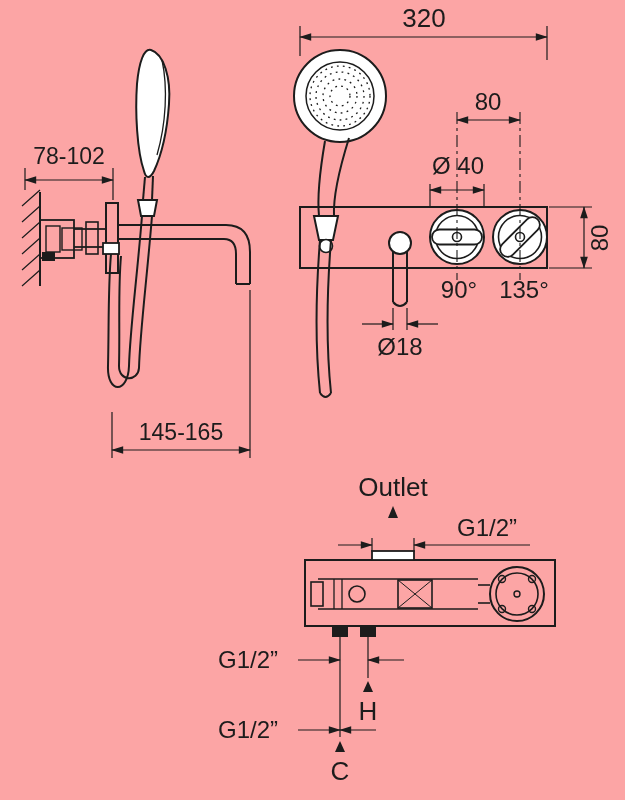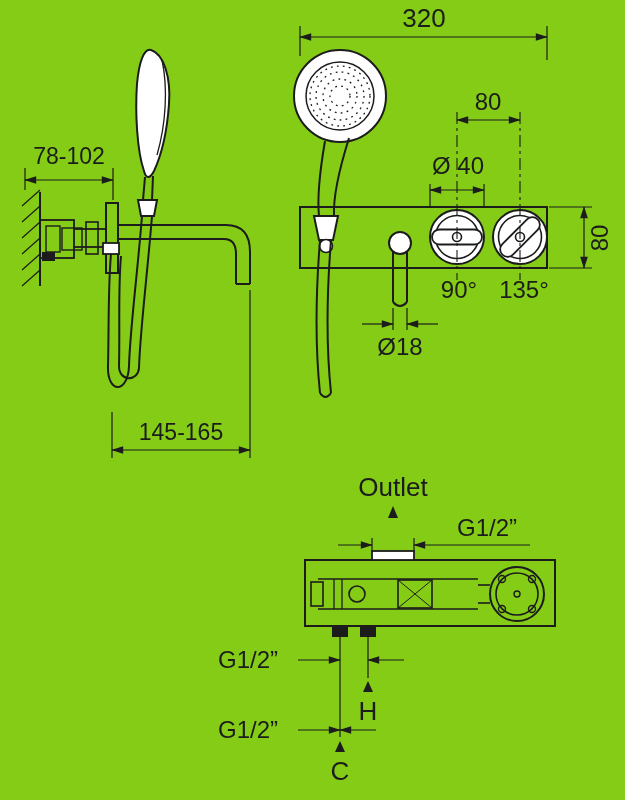--- a/index.html
+++ b/index.html
@@ -1,17 +1,17 @@
 <!DOCTYPE html>
 <html><head>
 <meta charset="utf-8">
 <style>
   html,body{margin:0;padding:0;background:#ffffff;}
   .canvas{
-    width:625px;height:800px;position:relative;background:#84cc16;
+    width:625px;height:800px;position:relative;background:#fca5a5;
     font-family:"Liberation Sans",sans-serif;overflow:hidden;
   }
   svg{display:block;}
   svg text{
     fill:#1c1c1c;stroke:none;text-anchor:middle;
     font-family:"Liberation Sans",sans-serif;
   }
   .t23{font-size:23px;}
   .t24{font-size:24px;}
   .t26{font-size:26px;}

